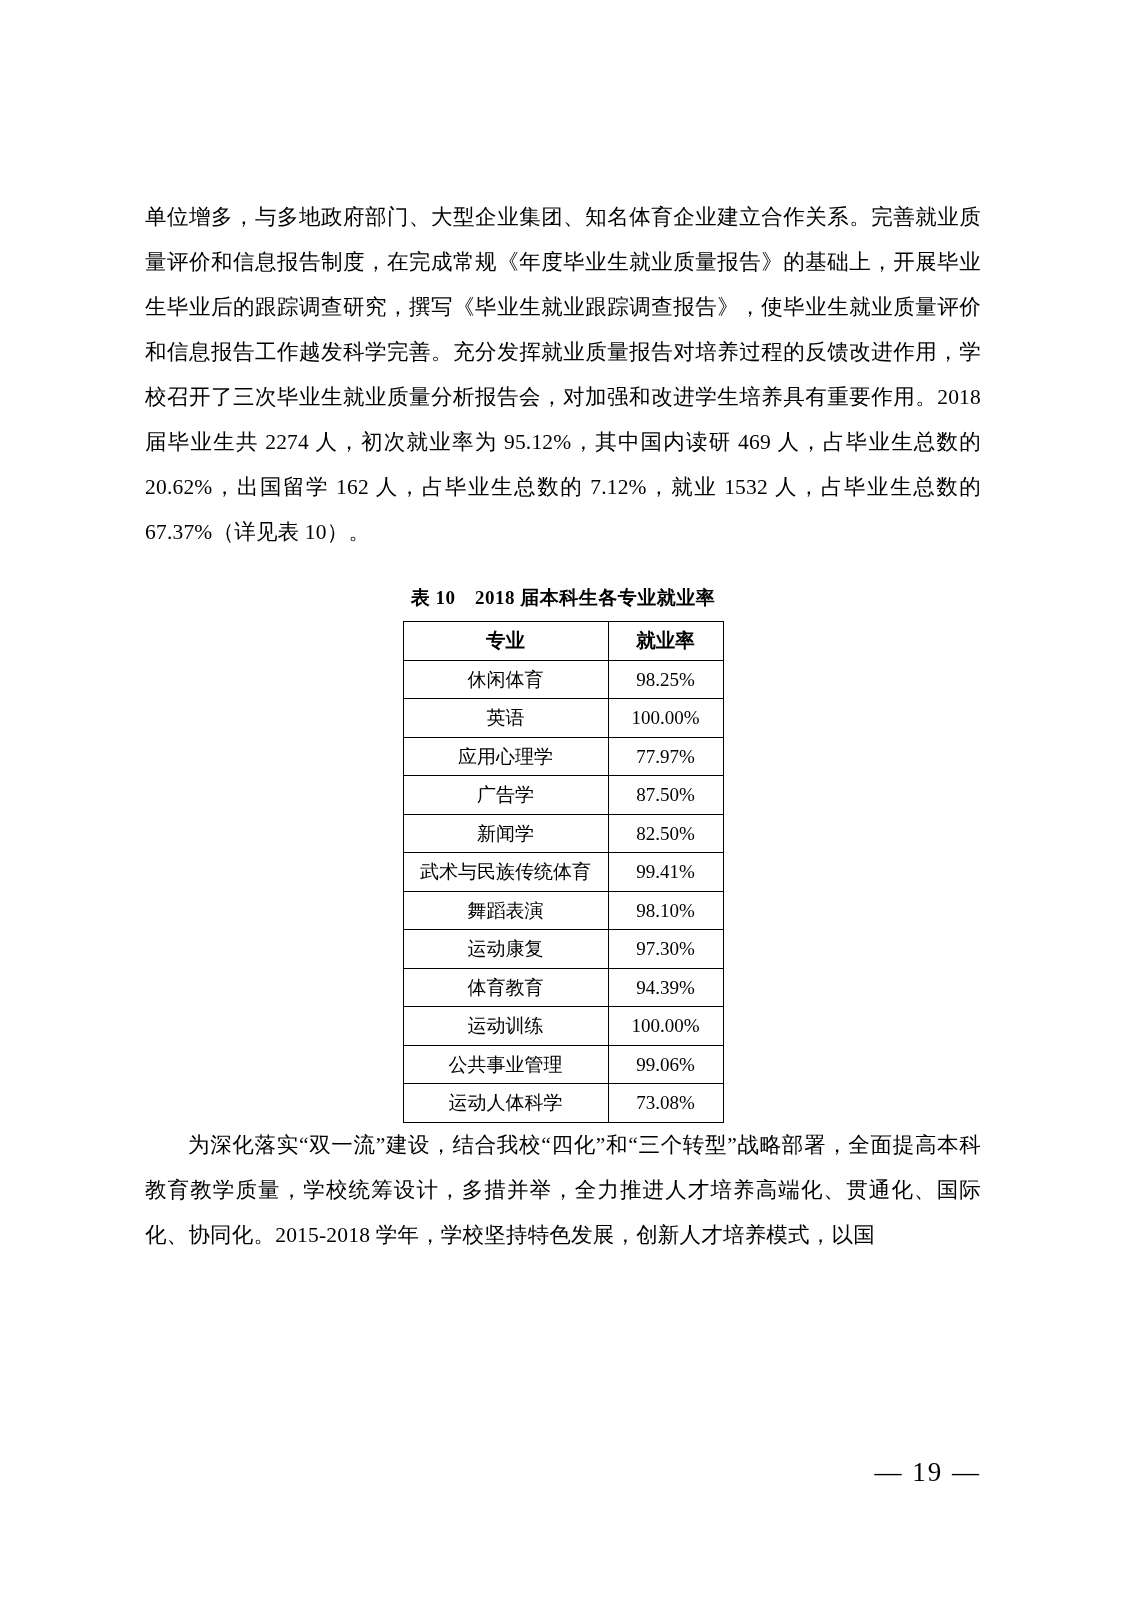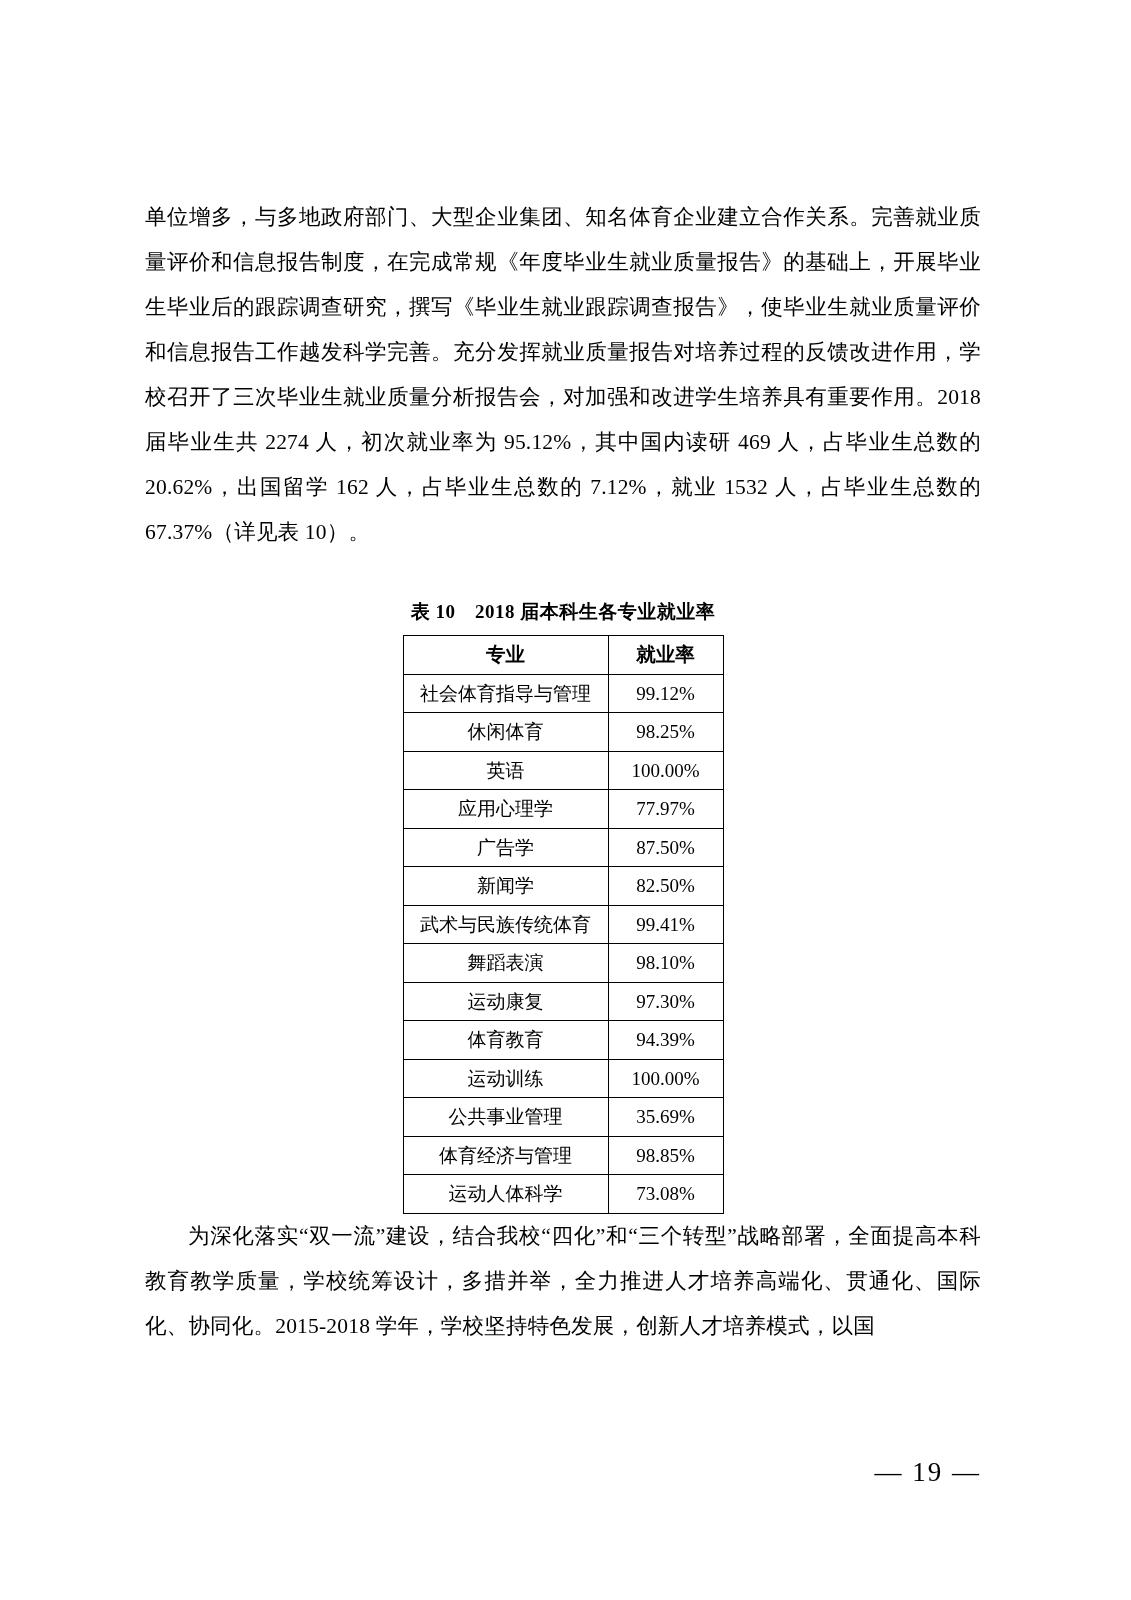--- a/index.html
+++ b/index.html
@@ -32,21 +32,21 @@
     margin: 0;
     letter-spacing: 0.2px;
   }
   .para.indent {
     text-indent: 2em;
   }
   .table-title {
     text-align: center;
     font-size: 19px;
     font-weight: bold;
-    margin-top: 44px;
+    margin-top: 30px;
     margin-bottom: 10px;
     letter-spacing: 0.5px;
   }
   table.data {
     border-collapse: collapse;
     margin: 0 auto;
     width: 320px;
     table-layout: fixed;
   }
   table.data td, table.data th {
@@ -95,24 +95,20 @@
         <col class="c1">
         <col class="c2">
       </colgroup>
     <thead>
       <tr>
         <th>专业</th>
         <th>就业率</th>
       </tr>
     </thead>
     <tbody id="table-body">
-    <tr>
-          <td>社会体育指导与管理</td>
-          <td class="val">99.12%</td>
-        </tr>
         <tr>
           <td>休闲体育</td>
           <td class="val">98.25%</td>
         </tr>
         <tr>
           <td>英语</td>
           <td class="val">100.00%</td>
         </tr>
         <tr>
           <td>应用心理学</td>
@@ -141,25 +137,21 @@
         <tr>
           <td>体育教育</td>
           <td class="val">94.39%</td>
         </tr>
         <tr>
           <td>运动训练</td>
           <td class="val">100.00%</td>
         </tr>
         <tr>
           <td>公共事业管理</td>
-          <td class="val">35.69%</td>
-        </tr>
-        <tr>
-          <td>体育经济与管理</td>
-          <td class="val">98.85%</td>
+          <td class="val">99.06%</td>
         </tr>
         <tr>
           <td>运动人体科学</td>
           <td class="val">73.08%</td>
         </tr>
       </tbody>
   </table>
 
 
   <p class="para indent">为深化落实“双一流”建设，结合我校“四化”和“三个转型”战略部署，全面提高本科教育教学质量，学校统筹设计，多措并举，全力推进人才培养高端化、贯通化、国际化、协同化。2015-2018 学年，学校坚持特色发展，创新人才培养模式，以国</p>

